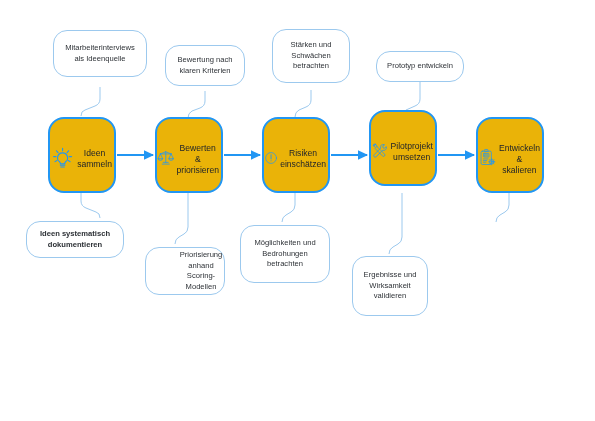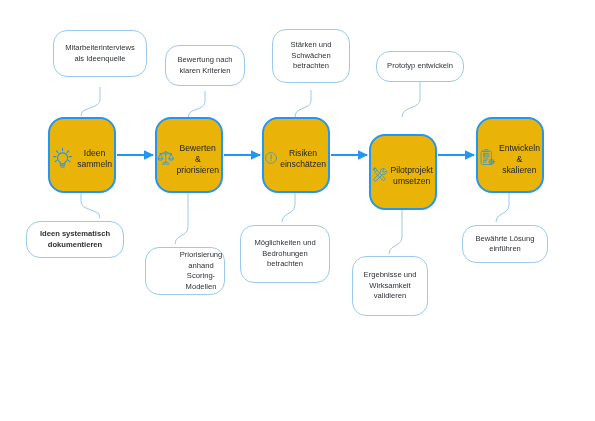--- a/index.html
+++ b/index.html
@@ -177,21 +177,21 @@
 Schwächen
 betrachten</div>
   </div>
 
   <div class="bubble" style="left:240px; top:225px; width:90px; height:58px;">
     <div class="bubble-label">Möglichkeiten und
 Bedrohungen
 betrachten</div>
   </div>
 
-  <div class="step" style="left:369px; top:134px;">
+  <div class="step" style="left:369px; top:110px;">
     <svg class="step-icon" viewBox="0 0 32 32" fill="none" stroke="#2196f3" stroke-width="1.4" stroke-linecap="round" stroke-linejoin="round">
       <path d="M7.3 4.2 5 6.5l3.5 3.5 2.3-2.3z"></path>
       <path d="M5 6.5 3.6 5.1a4.6 4.6 0 0 1 5.8-1.2L7.3 4.2z"></path>
       <path d="M10.8 7.7 25 21.9a2.6 2.6 0 0 1-3.6 3.6L7.2 11.3"></path>
       <path d="M24.2 4.3a5 5 0 0 0-6.5 6.5L5.6 22.9a2.7 2.7 0 0 0 3.8 3.8L21.5 14.6a5 5 0 0 0 6.4-6.6l-3 3-2.6-.7-.7-2.6z"></path>
     </svg>
     <div class="step-label">Pilotprojekt
 umsetzen</div>
   </div>
 
@@ -213,18 +213,14 @@
       <path d="M11.2 12.6v-1.8M13.4 12.6v-3M15.6 12.6v-2.2"></path>
       <path d="M9.2 17.6h7.6M9.2 20.4h5.4M9.2 23.2h4"></path>
       <circle cx="23.2" cy="22.4" r="3.7"></circle>
       <circle cx="23.2" cy="22.4" r="1.4"></circle>
       <path d="M23.2 17.2v1.2M23.2 26.4v1.2M18 22.4h1.2M27.2 22.4h1.2M19.6 18.8l.85.85M25.95 25.15l.85.85M26.8 18.8l-.85.85M20.45 25.15l-.85.85"></path>
     </svg>
     <div class="step-label">Entwickeln
 &amp; skalieren</div>
   </div>
 
-  <div class="bubble" style="left:462px; top:225px; width:86px; height:38px;">
-    <div class="bubble-label">Bewährte Lösung
-einführen</div>
-  </div>
 
 </div>
 
 </body></html>

